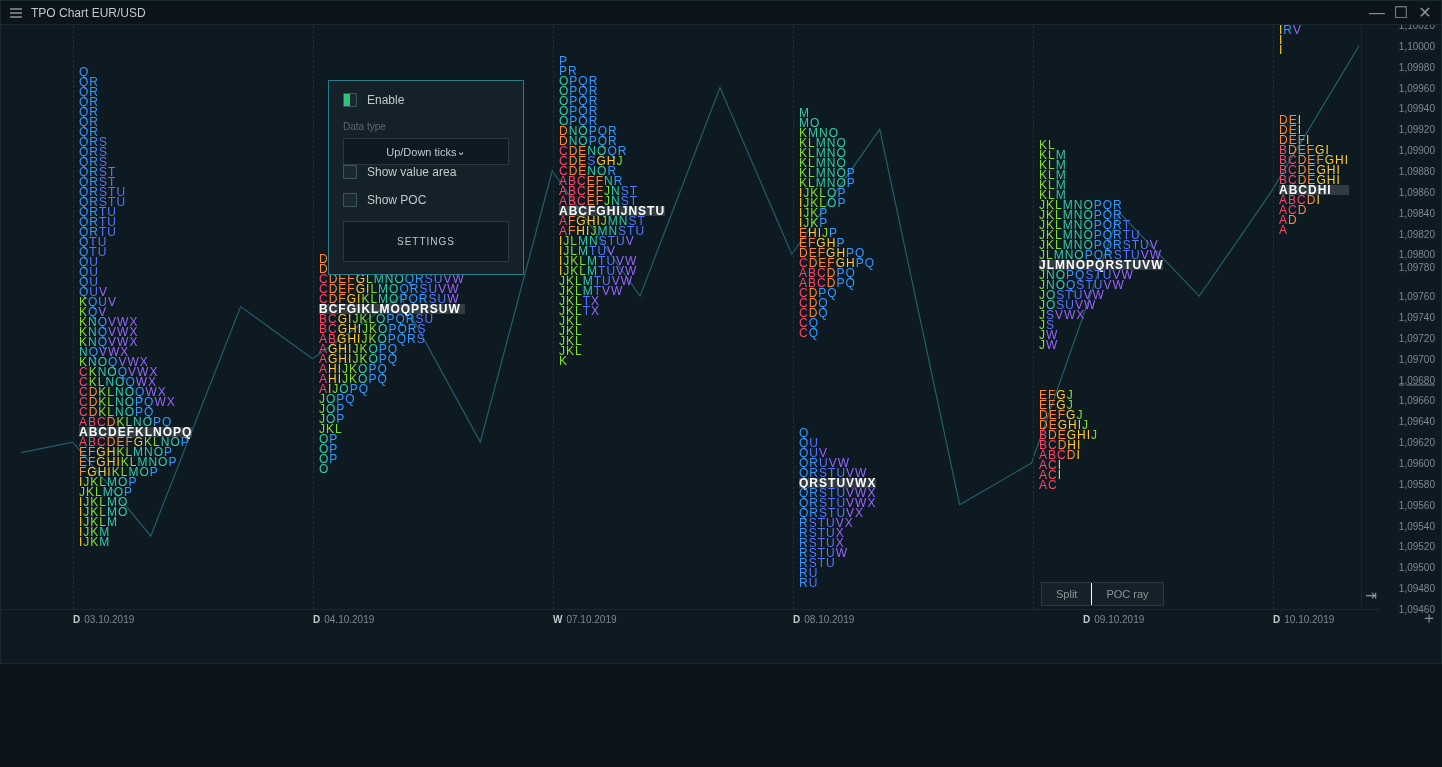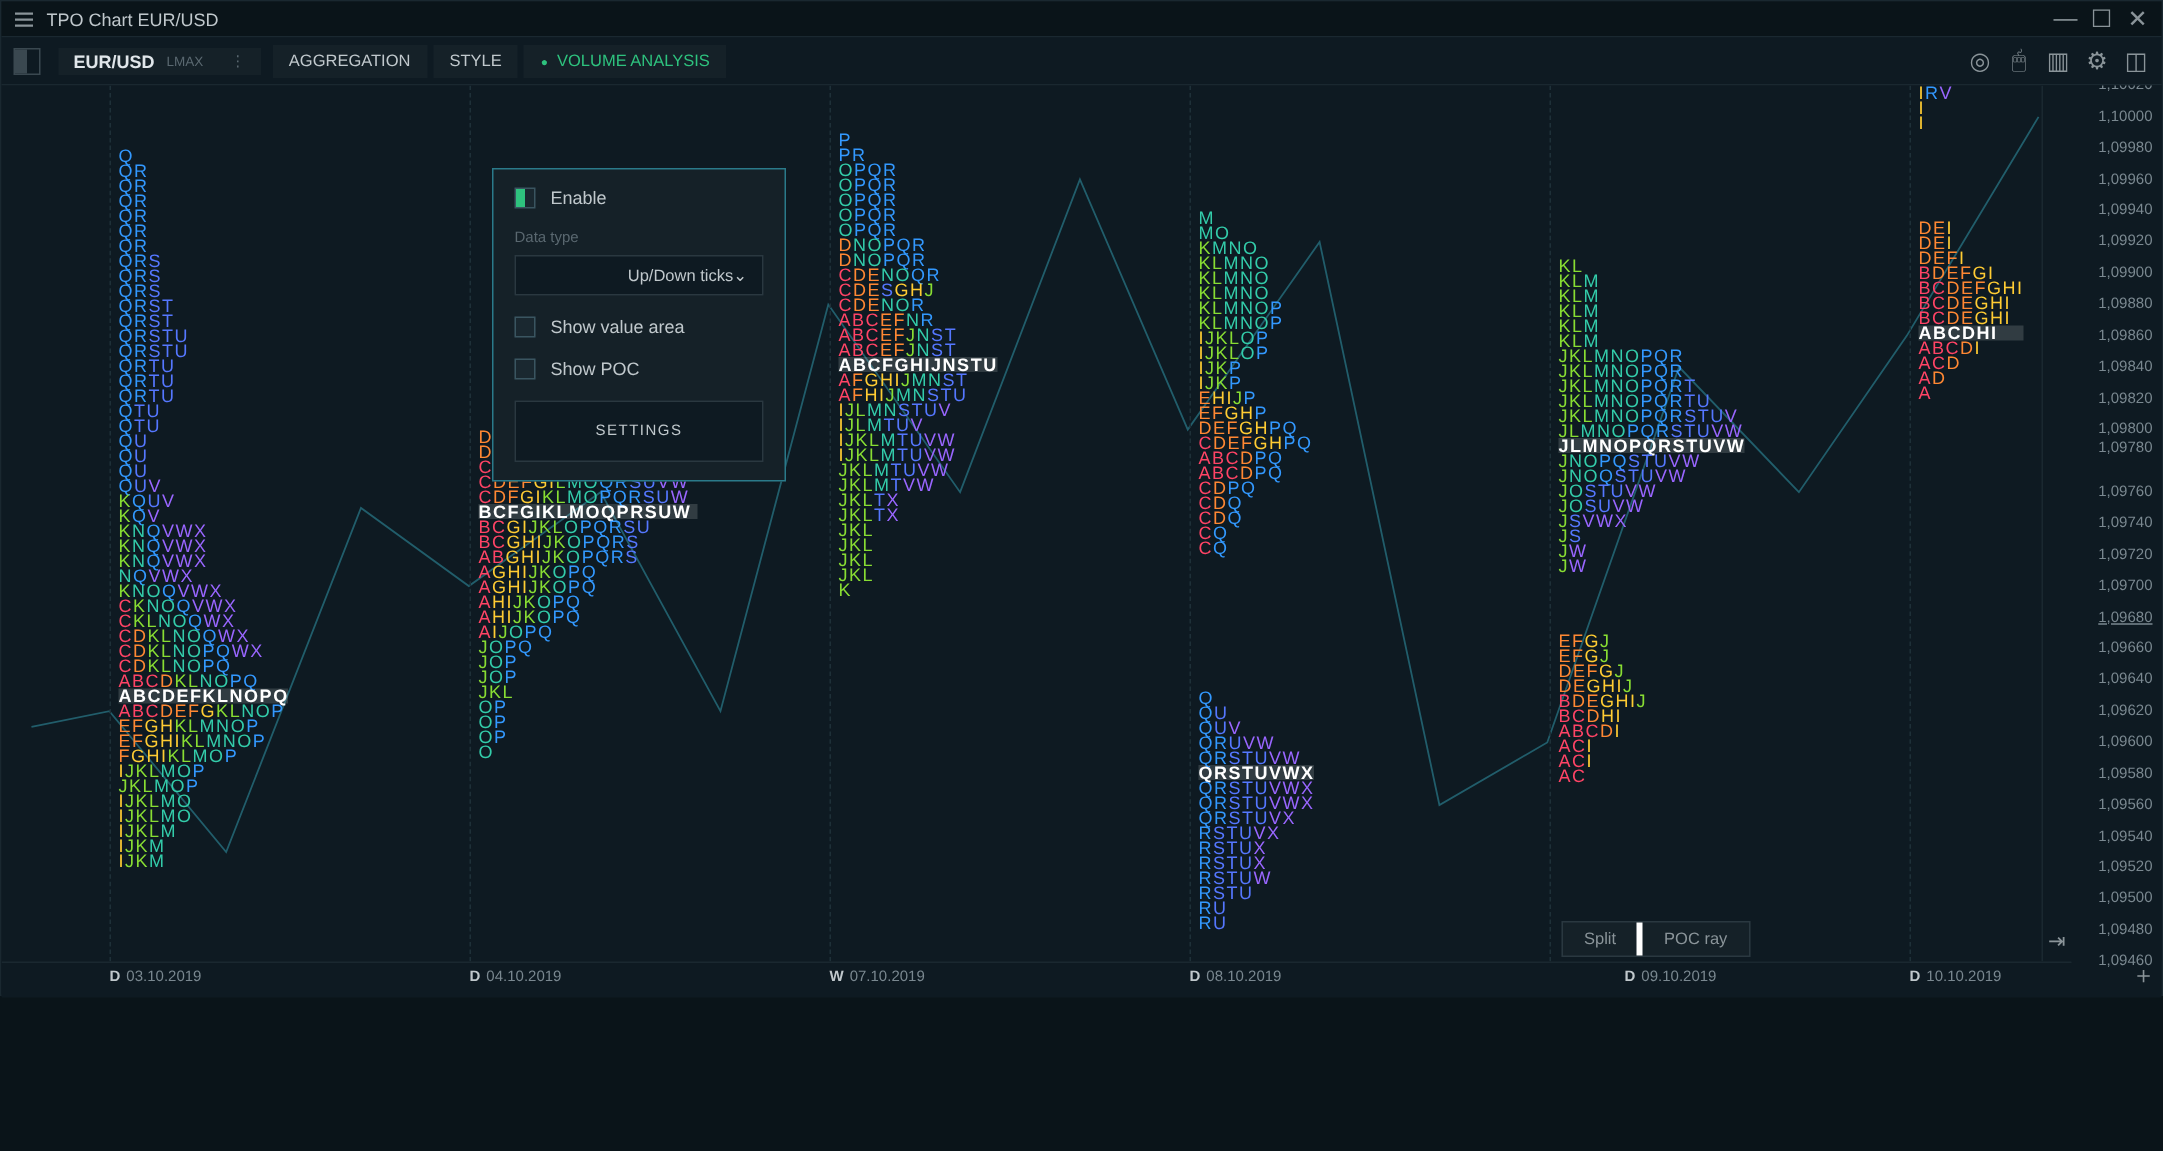--- a/index.html
+++ b/index.html
@@ -45,26 +45,26 @@
 .c4 { color: #33ccaa; } .c5 { color: #3399ff; } .c6 { color: #5577ff; } .c7 { color: #9966ff; }
 .cw { color: #ffffff; font-weight: 600; }
 .ch { background: rgba(255,255,255,0.15); }
 
 .panel { position: absolute; left: 327px; top: 55px; width: 196px; background: #152128; border: 1px solid #2a7a8a; padding: 12px 14px; z-index: 10; }
 .panel .row { display: flex; align-items: center; margin-bottom: 14px; }
 .panel .chk { width: 14px; height: 14px; border: 1px solid #3a5560; margin-right: 10px; background: #1a2830; cursor: pointer; }
 .panel .chk.partial { background: linear-gradient(to right, #2ec27e 50%, #1a2830 50%); }
 .panel label { font-size: 12px; color: #c0c8cc; }
 .panel .sublabel { font-size: 10px; color: #5a6870; margin-bottom: 6px; }
-.panel .select { display: flex; align-items: center; justify-content: flex-end; padding: 6px 10px; border: 1px solid #2a3840; background: #0e1a22; font-size: 11px; color: #c0c8cc; cursor: pointer; margin-bottom: 14px; }
+.panel .select { display: flex; align-items: center; justify-content: center; padding: 6px 10px; border: 1px solid #2a3840; background: #0e1a22; font-size: 11px; color: #c0c8cc; cursor: pointer; }
 .panel .settings-btn { width: 100%; padding: 14px; text-align: center; border: 1px solid #2a3840; background: #0e1a22; font-size: 10px; color: #c0c8cc; cursor: pointer; letter-spacing: 1px; }
 
 .ctx-menu { position: absolute; left: 1040px; top: 557px; background: #152128; border: 1px solid #2a3840; display: flex; z-index: 10; }
 .ctx-menu .ctx-item { padding: 5px 14px; font-size: 11px; color: #8a9499; cursor: pointer; }
-.ctx-menu .ctx-item:first-child { border-right: 4px solid #ffffff; }
+.ctx-menu .ctx-item:first-child { border-right: 1px solid #ffffff; }
 
 .collapse-arrow { position: absolute; right: 64px; bottom: 30px; color: #8a9499; font-size: 14px; cursor: pointer; }
 .add-btn { position: absolute; right: 4px; bottom: 4px; color: #8a9499; font-size: 16px; cursor: pointer; }
 
 .line-chart { position: absolute; inset: 0; pointer-events: none; }
 </style>
 </head>
 <body>
 
 <div class="window">
@@ -75,37 +75,20 @@
         </svg>
     </span>
     <span class="title">TPO Chart EUR/USD</span>
     <div class="wctrls">
       <span class="wctrl">—</span>
       <span class="wctrl">☐</span>
       <span class="wctrl">✕</span>
     </div>
   </div>
 
-  <div class="toolbar">
-    <span class="layout-icon"></span>
-    <div class="symbol">
-      <span class="sym">EUR/USD</span>
-      <span class="exch">LMAX</span>
-      <span class="drop">⋮</span>
-    </div>
-    <div class="tb-btn">AGGREGATION</div>
-    <div class="tb-btn">STYLE</div>
-    <div class="tb-btn active">VOLUME ANALYSIS</div>
-    <span class="spacer"></span>
-    <span class="right-icon">◎</span>
-    <span class="right-icon">🖱</span>
-    <span class="right-icon">▥</span>
-    <span class="right-icon">⚙</span>
-    <span class="right-icon">◫</span>
-  </div>
 
   <div class="chart-area">
     <div class="chart-main">
       <svg class="line-chart" viewBox="0 0 1382 584" preserveAspectRatio="none">
         <path id="overlay-path" fill="none" stroke="#2a7a8a" stroke-width="1.2" opacity="0.7" d="M20,427.6 L72,417.1 L150,511.0 L240,281.6 L312,333.7 L400,271.1 L480,417.1 L552,146.0 L640,271.1 L720,62.6 L792,229.4 L880,104.3 L960,479.7 L1032,438.0 L1120,187.7 L1200,271.1 L1272,166.9 L1360,20.9"></path>
       </svg>
       <div id="sessions-container">
           <div class="session" style="left: 72px;">
             <div class="vgrid"></div>
             <div class="tpo-rows" style="top: 41.7143px;">

